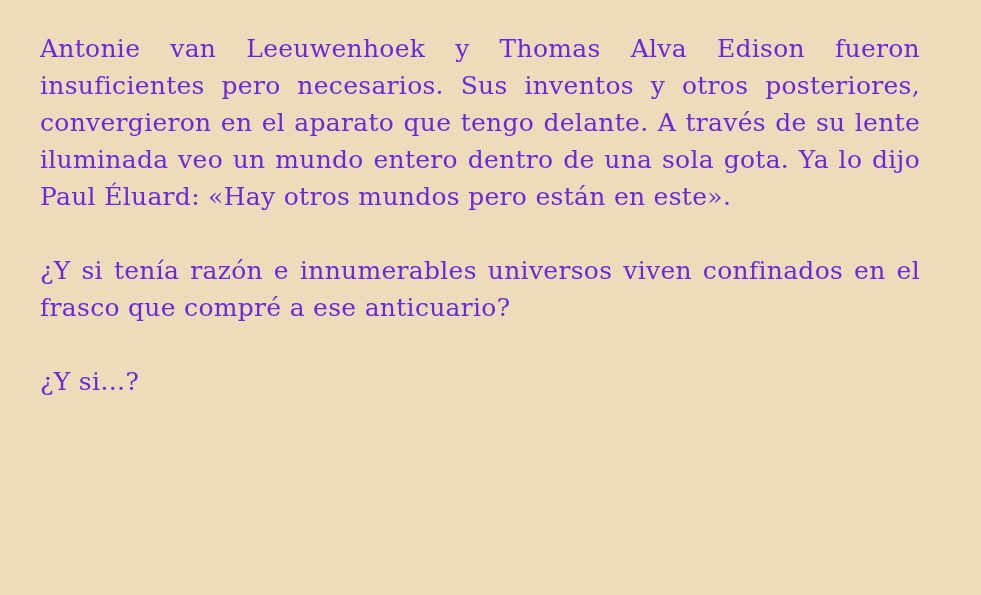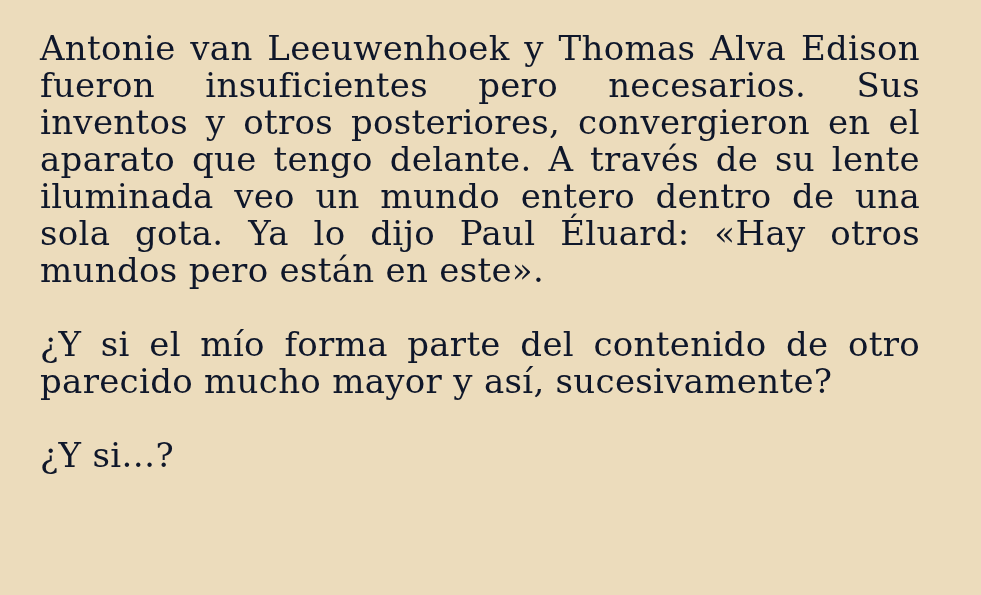--- a/index.html
+++ b/index.html
@@ -11,35 +11,35 @@
     height: 595px;
     background: #ecdcbc;
     overflow: hidden;
   }
   .page {
     box-sizing: border-box;
     width: 981px;
     height: 595px;
     padding: 30px 61px 20px 40px;
     background: #ecdcbc;
-    color: #0f172a;
+    color: #6d28d9;
     font-family: "DejaVu Serif", "Liberation Serif", serif;
-    font-size: 34px;
+    font-size: 25px;
     line-height: 37px;
     letter-spacing: 0.3px;
   }
   .para {
     margin: 0 0 37px 0;
     text-align: justify;
     text-justify: inter-word;
   }
   .para:last-child {
     margin-bottom: 0;
   }
 </style>
 </head>
 <body>
 
 <div class="page">
   <p class="para">Antonie van Leeuwenhoek y Thomas Alva Edison fueron insuficientes pero necesarios. Sus inventos y otros posteriores, convergieron en el aparato que tengo delante. A través de su lente iluminada veo un mundo entero dentro de una sola gota. Ya lo dijo Paul Éluard: «Hay otros mundos pero están en este».</p>
-  <p class="para">¿Y si el mío forma parte del contenido de otro parecido mucho mayor y así, sucesivamente?</p>
+  <p class="para">¿Y si tenía razón e innumerables universos viven confinados en el frasco que compré a ese anticuario?</p>
   <p class="para">¿Y si…?</p>
 </div>
 
 </body></html>

